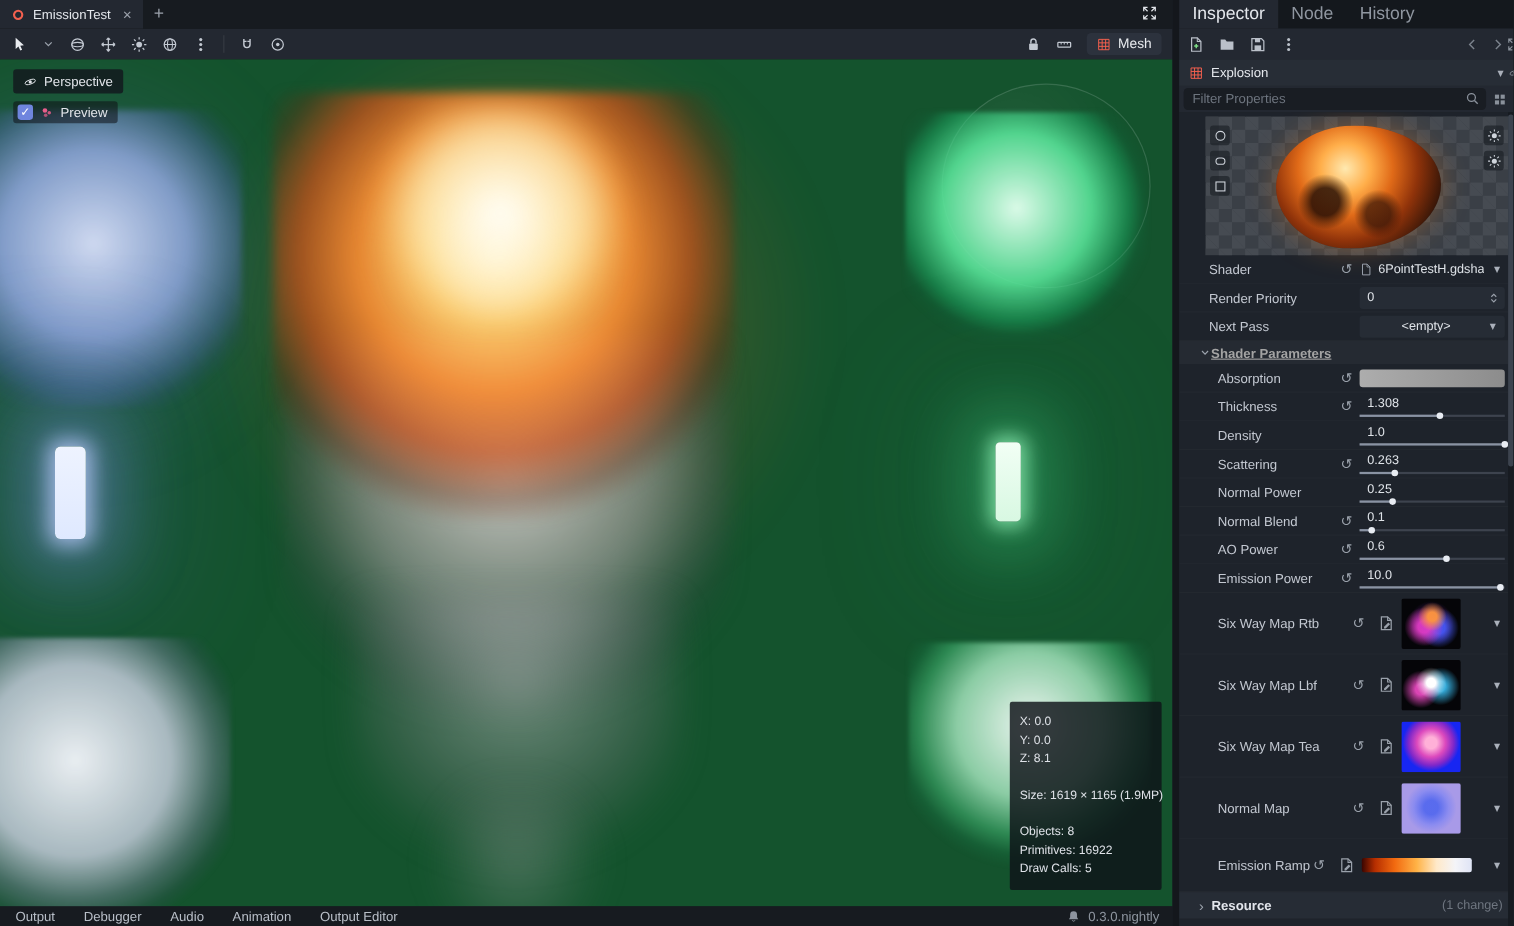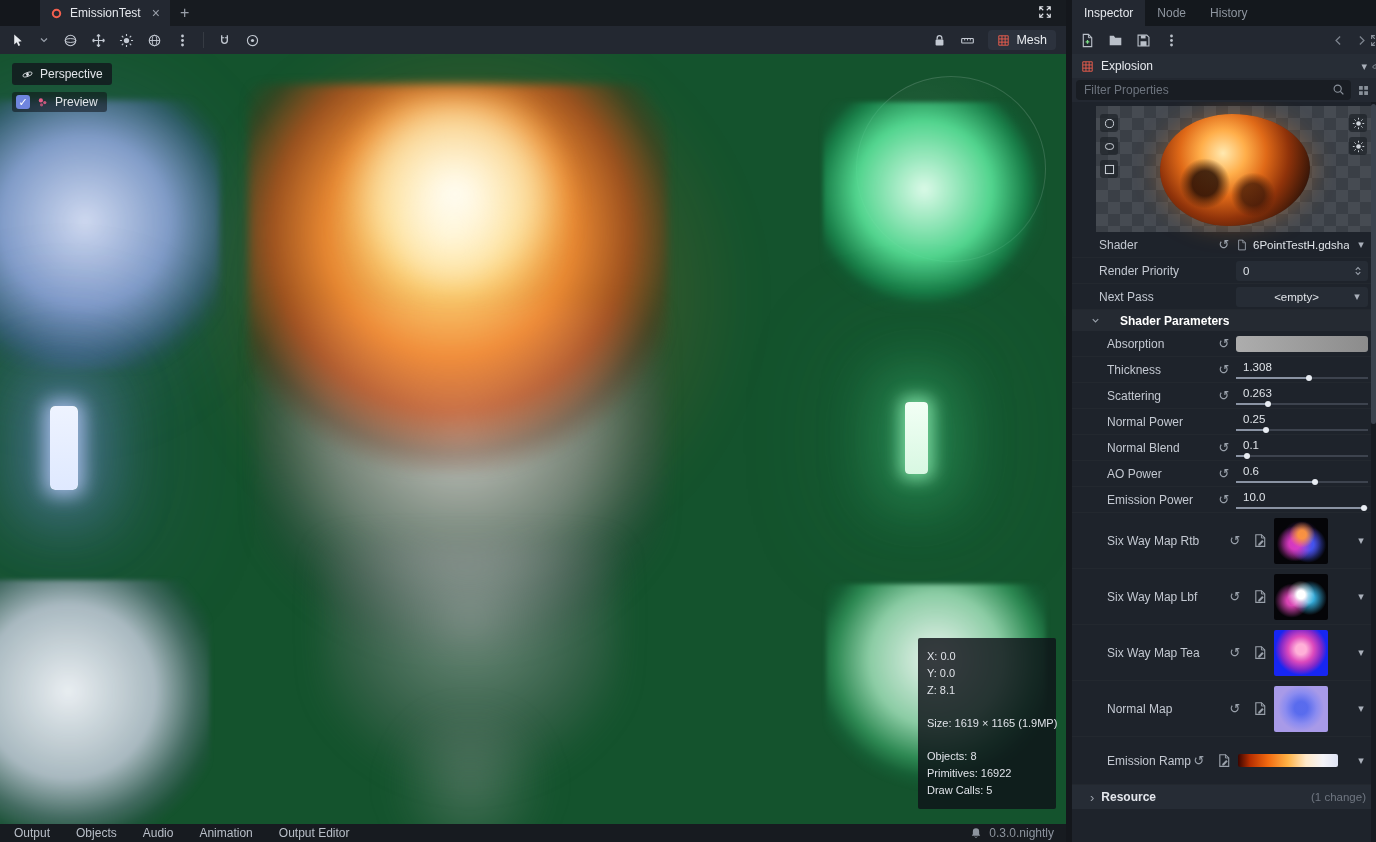--- a/index.html
+++ b/index.html
@@ -4,21 +4,21 @@
 <style>
   * { box-sizing: border-box; margin:0; padding:0; }
   html,body { width:1376px; height:842px; overflow:hidden; background:#14171c;
     font-family:"Liberation Sans","DejaVu Sans",sans-serif; }
   #app { position:relative; width:1376px; height:842px; overflow:hidden; color:#dfe3e8; }
   .ic { flex:none; display:block; }
 
   
   .left { position:absolute; left:0; top:0; width:1066px; height:842px; }
 
-  .tabbar { position:relative; height:26px; background:#171b20; display:flex; align-items:center;margin-left:40px; }
+  .tabbar { position:relative; height:26px; background:#171b20; display:flex; align-items:center; }
   .scene-tab { height:26px; display:flex; align-items:center; gap:7px; padding:0 10px 0 10px;
     background:#232831; color:#e4e7ec; font-size:12px; }
   .tab-close { color:#9aa0aa; font-size:14px; cursor:default; margin-left:4px; }
   .tab-add { margin-left:10px; color:#9aa0aa; font-size:16px; }
   .expand-btn { position:absolute; right:14px; top:5px; color:#e2e5ea; }
 
   .toolbar { height:28px; background:#232831; display:flex; align-items:center; gap:13px;
     padding:0 10px; color:#c3c9d2; }
   .tsep { width:1px; height:16px; background:rgba(255,255,255,.09); }
   .tb-right { margin-left:auto; display:flex; align-items:center; gap:13px; }
@@ -74,21 +74,21 @@
   .info-panel span { display:block; white-space:nowrap; }
 
   .bottombar { position:absolute; left:0; bottom:0; width:1066px; height:18px; background:#171b20;
     display:flex; align-items:center; gap:26px; padding-left:14px; font-size:12px; color:#b9bfc8; }
   .version-area { margin-left:auto; display:flex; align-items:center; gap:7px;
     padding-right:12px; color:#8d949e; }
 
   
   .right { position:absolute; left:1066px; top:0; width:310px; height:842px;
     background:#1e232b; border-left:6px solid #14171c; }
-  .right-tabs { height:26px; background:#14181d; display:flex; font-size:12px; }
+  .right-tabs { height:26px; background:#14181d; display:flex; font-size:16px; }
   .rtab { padding:0 12px; display:flex; align-items:center; color:#8f96a0; }
   .rtab.active { background:#232831; color:#e4e7ec; }
   .insp-toolbar { position:relative; height:28px; background:#232831; display:flex; align-items:center;
     gap:13px; padding:0 8px; color:#bac0c9; }
   .nav-arrows { margin-left:auto; display:flex; gap:10px; color:#7b828c; }
   .edge-ic { position:absolute; right:-7px; color:#8a919b; }
   .node-row { position:relative; height:24px; background:#272d36; display:flex; align-items:center;
     gap:7px; padding:0 9px; font-size:12px; color:#e4e7ec; }
   .node-chev { margin-left:auto; color:#aab0ba; font-size:11px; }
   .filter-row { height:24px; background:#232831; display:flex; align-items:center; gap:4px; padding:2px 4px; }
@@ -126,22 +126,22 @@
   .revert { width:16px; text-align:center; color:#9aa1ab; font-size:13px; margin-right:4px; }
   .revert.ghost { visibility:hidden; }
   .ctrl { width:132px; flex:none; }
   .shader-dd { display:flex; align-items:center; gap:5px; color:#dfe3e8; }
   .shader-dd .ddtext { font-size:11.5px; white-space:nowrap; overflow:hidden; flex:1; }
   .ddchev { color:#aab0ba; font-size:11px; width:14px; text-align:center; flex:none; }
   .spinbox, .dropdown { height:20px; background:#262c35; border-radius:3px; display:flex;
     align-items:center; padding:0 4px 0 7px; color:#dfe3e8; font-size:11.5px; }
   .spinbox span { flex:1; } .spinbox .ic { color:#9aa1ab; }
   .dropdown .center { flex:1; text-align:center; }
-  .sect { display:flex; align-items:center; gap:19px; height:21px; padding-left:18px;
-    background:rgba(255,255,255,.035); font-size:12px; font-weight:bold; color:#ffffff; }
+  .sect { display:flex; align-items:center; gap:0; height:21px; padding-left:18px;
+    background:rgba(255,255,255,.035); font-size:12px; font-weight:bold; color:#a3a3a3;text-decoration:underline; }
   .sect .ic { color:#9aa1ab; }
   .swatch { height:16px; border-radius:3px; background:linear-gradient(90deg,#adadad,#8c8c8c); }
   .slider { position:relative; height:22px; }
   .sval { position:absolute; left:7px; top:2px; font-size:11.5px; color:#dfe3e8; }
   .strack { position:absolute; left:0; right:0; bottom:2px; height:2px; background:#3d434e; }
   .sfill { position:absolute; left:0; top:0; bottom:0; background:#8a93a3; }
   .sgrab { position:absolute; top:50%; width:6px; height:6px; border-radius:50%;
     background:#e8ecf2; transform:translate(-50%,-50%); }
   .trow { height:56px; }
   .texpick { color:#9aa1ab; margin:0 6px; }
@@ -403,21 +403,21 @@
         <span>Size: 1619 × 1165 (1.9MP)</span>
         <div class="gap"></div>
         <span>Objects: 8</span>
         <span>Primitives: 16922</span>
         <span>Draw Calls: 5</span>
       </div>
     </div>
 
     <div class="bottombar">
       <span>Output</span>
-      <span>Objects</span>
+      <span>Debugger</span>
       <span>Audio</span>
       <span>Animation</span>
       <span>Output Editor</span>
       <div class="version-area">
         <svg class="ic" width="12" height="12">
             <use href="#i-bell"></use>
           </svg>
         <span>0.3.0.nightly</span>
       </div>
     </div>
@@ -571,20 +571,31 @@
           <span class="revert">↺</span>
           <div class="ctrl slider">
             <span class="sval">1.308</span>
             <div class="strack">
               <div class="sfill" style="width: 55%;"></div>
               <div class="sgrab" style="left: 55%;"></div>
             </div>
           </div>
         </div>
 
+        <div class="prow">
+          <span class="plabel lvl2">Density</span>
+          <span class="revert ghost">↺</span>
+          <div class="ctrl slider">
+            <span class="sval">1.0</span>
+            <div class="strack">
+              <div class="sfill" style="width: 100%;"></div>
+              <div class="sgrab" style="left: 100%;"></div>
+            </div>
+          </div>
+        </div>
 
         <div class="prow">
           <span class="plabel lvl2">Scattering</span>
           <span class="revert">↺</span>
           <div class="ctrl slider">
             <span class="sval">0.263</span>
             <div class="strack">
               <div class="sfill" style="width: 24%;"></div>
               <div class="sgrab" style="left: 24%;"></div>
             </div>

